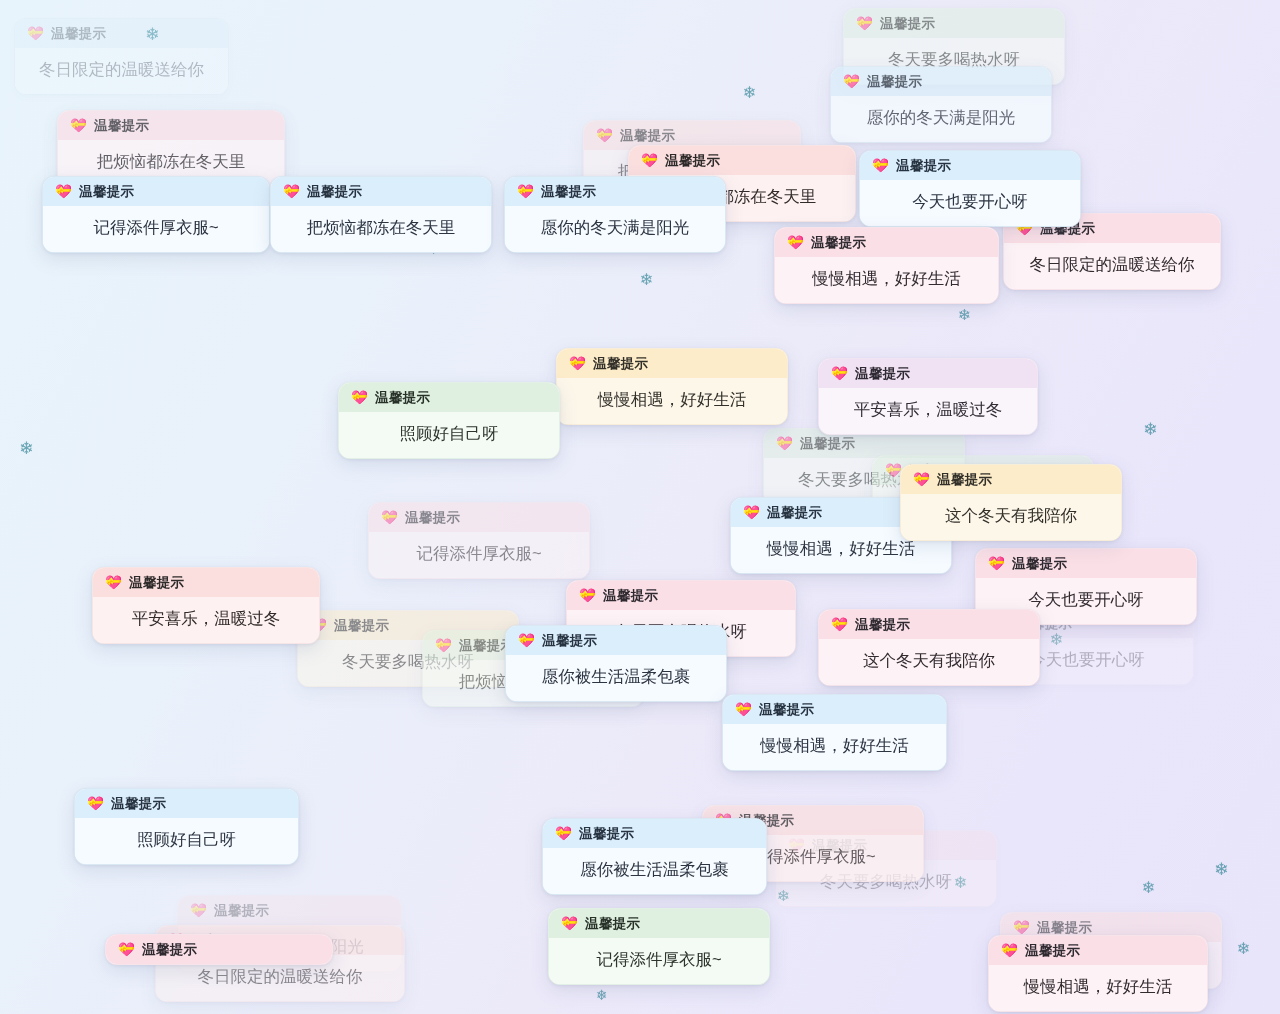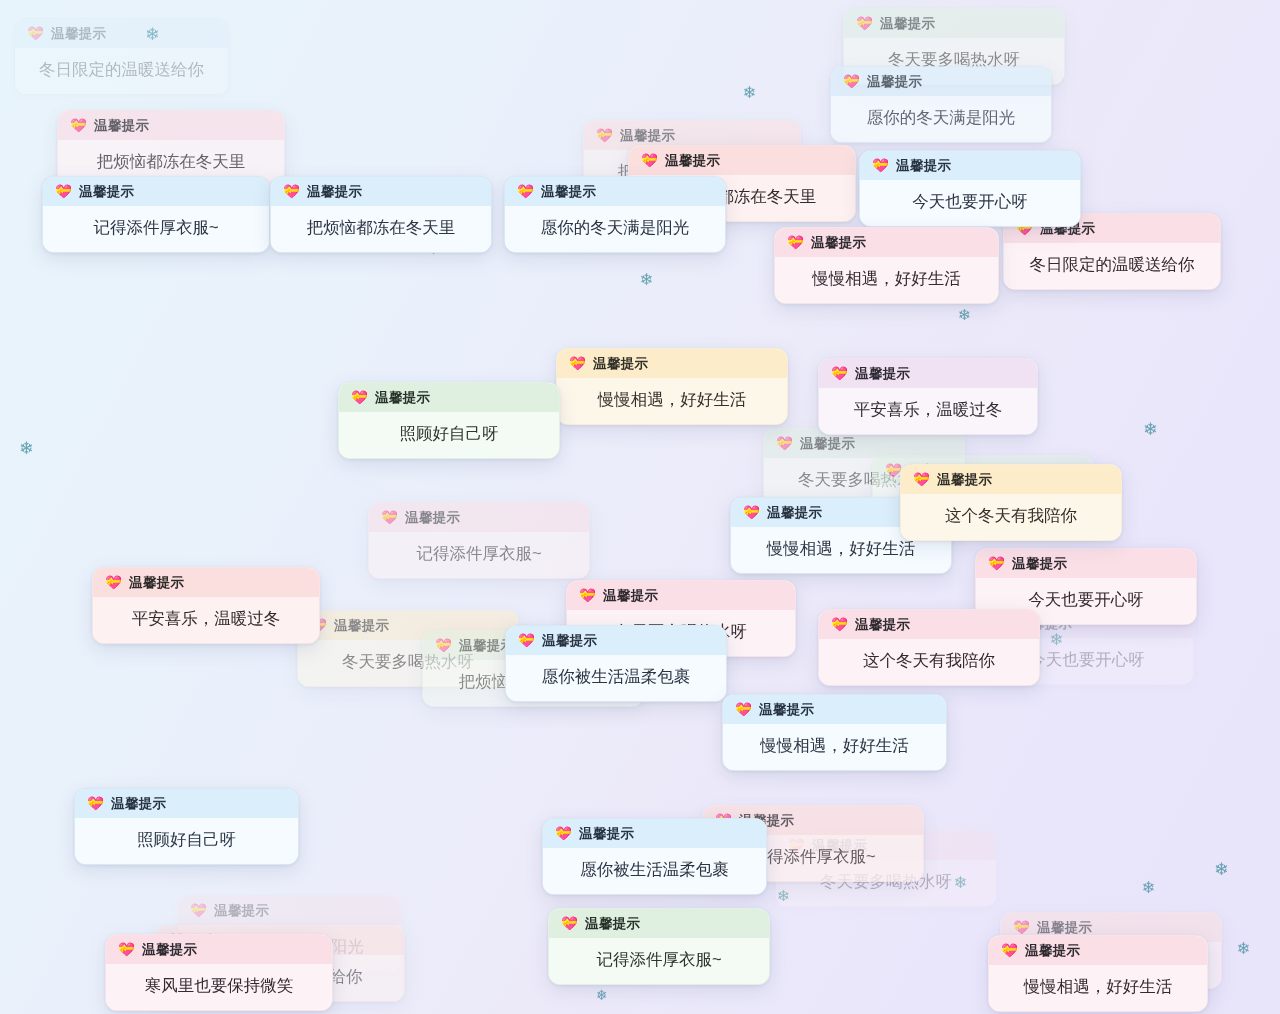--- a/index.html
+++ b/index.html
@@ -371,21 +371,20 @@
         <span class="t-emoji">💝</span>
         <span class="t-title">温馨提示</span>
       </div>
       <div class="t-body">记得添件厚衣服~</div>
     </div>
     <div class="toast v-pink " style="left: 105px; top: 934px; width: 228px; z-index: 10;">
       <div class="t-head">
         <span class="t-emoji">💝</span>
         <span class="t-title">温馨提示</span>
       </div>
-      <div class="t-body">寒风里也要保持微笑</div>
     </div>
     <div class="toast v-pink " style="left: 988px; top: 935px; width: 220px; z-index: 10;">
       <div class="t-head">
         <span class="t-emoji">💝</span>
         <span class="t-title">温馨提示</span>
       </div>
       <div class="t-body">慢慢相遇，好好生活</div>
     </div>
   </div>
 

